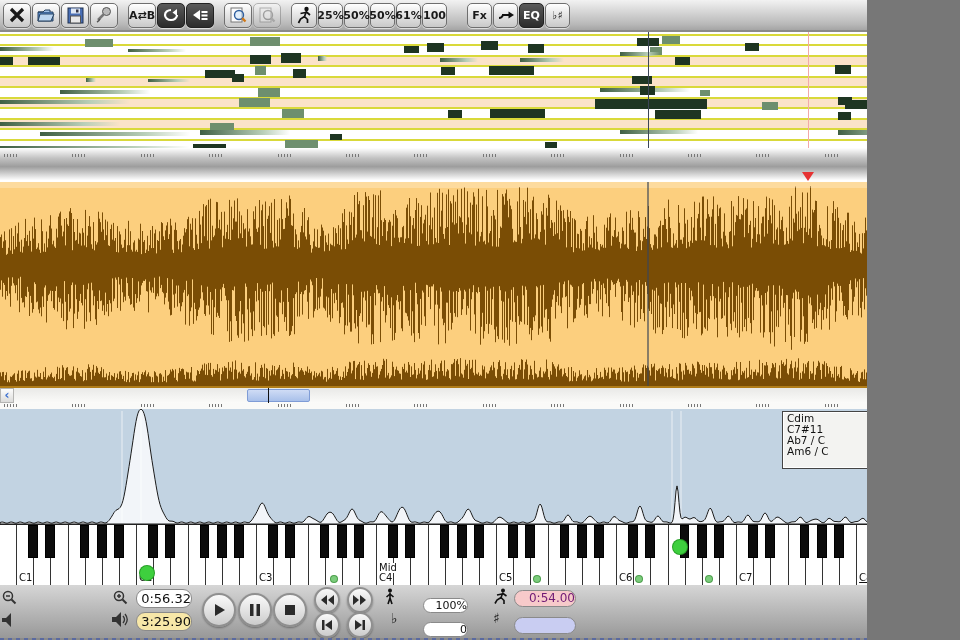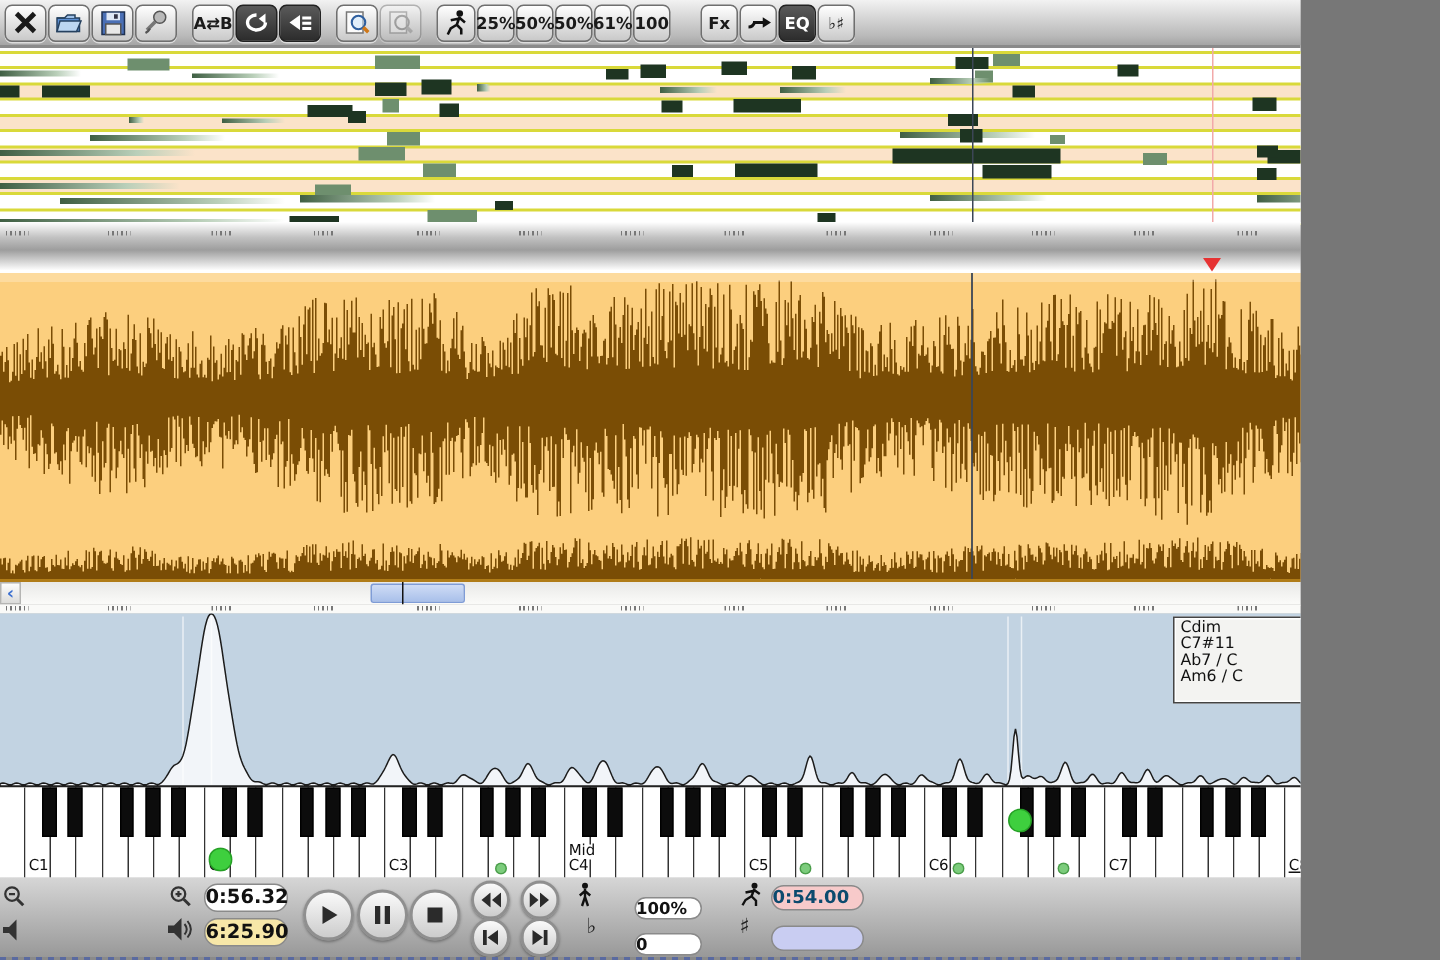--- a/index.html
+++ b/index.html
@@ -48,21 +48,21 @@
   #chordBox div{margin:0 0 0.5px 0;}
   
   #keys{left:0;top:524px;width:960px;height:61px;background:#fff;border-top:1px solid #222;box-sizing:border-box;}
   .wkey{top:0;height:60px;background:#fff;border-right:1px solid #333;box-sizing:border-box;}
   .bkey{top:0;height:33px;background:#0c0c0c;border:1px solid #000;box-sizing:border-box;}
   .klabel{font-size:10px;color:#111;bottom:2px;line-height:10px;}
   .gdot{border-radius:50%;}
   
   #bar{left:0;top:585px;width:960px;height:55px;background:linear-gradient(#d6d6d6,#b9b9b9 45%,#969696);}
   #bar .edge{left:0;top:53px;width:960px;height:2px;background:repeating-linear-gradient(90deg,#5a6aa0 0 4px,#8a8a8a 4px 8px);}
-  .pill{border-radius:9px;border:1px solid #8a8a8a;text-align:left;font-weight:bold;color:#111;box-sizing:border-box;}
+  .pill{border-radius:9px;border:1px solid #8a8a8a;text-align:right;font-weight:normal;color:#111;box-sizing:border-box;}
   .cbtn{border-radius:50%;background:linear-gradient(#fafafa,#cccccc);border:2px solid #8f8f8f;box-shadow:0 1px 2px rgba(0,0,0,.35);
         display:flex;align-items:center;justify-content:center;box-sizing:border-box;}
   .mus{font-size:14px;color:#222;font-weight:bold;line-height:14px;}
 </style>
 </head>
 <body>
 
 <div id="app">
 
   <div id="toolbar" class="abs">
@@ -482,21 +482,21 @@
     <div class="pill abs" style="left: 136px; top: 4px; width: 56px; height: 19px; font-size: 13px; line-height: 18px; background: rgb(255, 255, 255);">0:56.32</div>
 
     <span class="abs" style="left:1px;top:27px"><svg width="15" height="16">
           <polygon points="1,6 5,6 10,1 10,15 5,10 1,10" fill="#333"></polygon>
         </svg></span>
 
     <span class="abs" style="left:111px;top:26px"><svg width="18" height="17">
           <polygon points="1,6 5,6 10,1 10,16 5,11 1,11" fill="#333"></polygon>
           <path d="M12 5 q3 3.5 0 7 M14 3 q4.5 5.5 0 11" fill="none" stroke="#333" stroke-width="1.3"></path>
         </svg></span>
-    <div class="pill abs" style="left: 136px; top: 27px; width: 56px; height: 19px; font-size: 13px; line-height: 18px; background: rgb(247, 231, 168);">6:25.90</div>
+    <div class="pill abs" style="left: 136px; top: 27px; width: 56px; height: 19px; font-size: 13px; line-height: 18px; background: rgb(247, 231, 168);">3:25.90</div>
 
     <div class="cbtn abs" style="left:202px;top:8px;width:34px;height:34px">
         <svg width="16" height="16">
           <polygon points="4,2 4,14 14,8" fill="#2b2b2b"></polygon>
         </svg>
       </div>
     <div class="cbtn abs" style="left:238px;top:8px;width:34px;height:34px">
         <svg width="14" height="14">
           <rect x="2" y="1" width="3.5" height="12" fill="#2b2b2b"></rect>
           <rect x="8.5" y="1" width="3.5" height="12" fill="#2b2b2b"></rect>
@@ -536,21 +536,21 @@
     <span class="abs" style="left:384px;top:3px"><svg width="12" height="17">
           <circle cx="6" cy="2.5" r="2" fill="#111"></circle>
           <path d="M6 4.5 L6 10 M6 6 L2.5 9 M6 6 L9.5 9 M6 10 L4 16 M6 10 L8 16" stroke="#111" stroke-width="1.6" fill="none"></path>
         </svg></span>
 
     <span class="abs" style="left:493px;top:3px"><svg width="15" height="17">
           <circle cx="10" cy="2.5" r="2" fill="#111"></circle>
           <path d="M10 4.5 L8 9.5 M9 6 L4 7 M10 5.5 L13.5 8 M8 9.5 L11 12.5 L11 16 M8 9.5 L4 12 L2 15.5" stroke="#111" stroke-width="1.6" fill="none"></path>
         </svg></span>
     <div class="pill abs" style="left:423px;top:13px;width:45px;height:15px;font-size:11px;line-height:13px;background:#fff">100%</div>
-    <div class="pill abs" style="left: 514px; top: 5px; width: 62px; height: 17px; font-size: 12px; line-height: 15px; color: #0c4a6e; background: rgb(247, 202, 202);">0:54.00</div>
+    <div class="pill abs" style="left: 514px; top: 5px; width: 62px; height: 17px; font-size: 12px; line-height: 15px; color: #701a75; background: rgb(247, 202, 202);">0:54.00</div>
 
     <span class="mus abs" style="left:391px;top:26px">♭</span>
 
     <span class="mus abs" style="left:493px;top:26px">♯</span>
     <div class="pill abs" style="left:423px;top:37px;width:45px;height:15px;font-size:11px;line-height:13px;background:#fff">0</div>
     <div class="pill abs" style="left: 514px; top: 32px; width: 62px; height: 17px; background: rgb(201, 205, 242);"></div>
     <div class="edge abs"></div>
   </div>
 </div>
 

